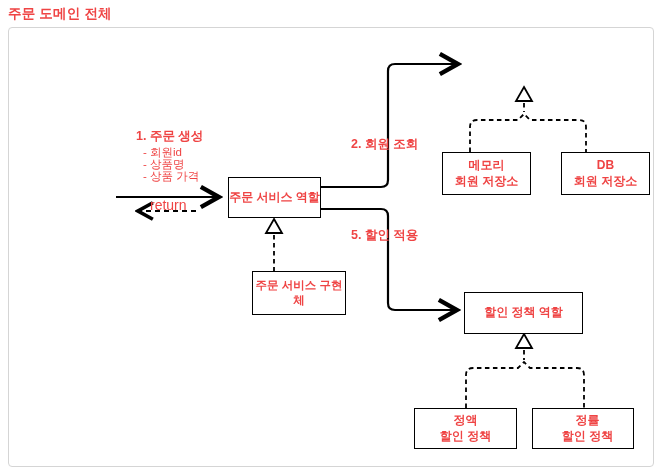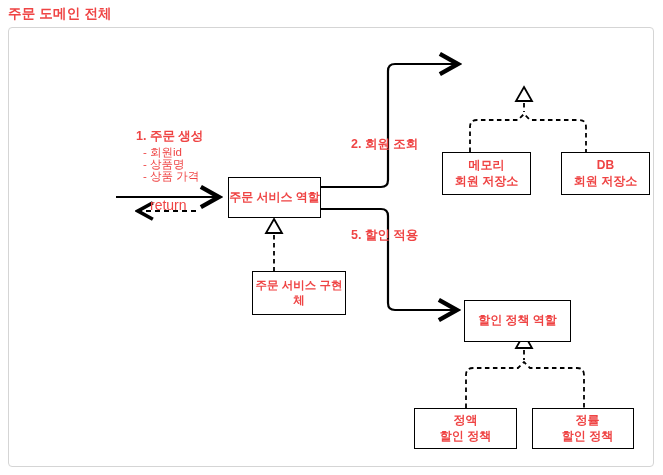--- a/index.html
+++ b/index.html
@@ -104,21 +104,21 @@
   <div class="dbox" style="left:422px; top:152px; width:89px; height:43px;margin-left:20px;">
     <span>메모리</span>
     <span>회원 저장소</span>
   </div>
 
   <div class="dbox" style="left:541px; top:152px; width:89px; height:43px;margin-left:20px;">
     <span>DB</span>
     <span>회원 저장소</span>
   </div>
 
-  <div class="dbox" style="left:464px; top:300px; width:107px; height:42px;">
+  <div class="dbox" style="left:464px; top:292px; width:119px; height:42px;">
     <span>할인 정책 역할</span>
   </div>
 
   <div class="dbox" style="left:414px; top:408px; width:103px; height:41px;">
     <span>정액</span>
     <span>할인 정책</span>
   </div>
 
   <div class="dbox" style="left:532px; top:408px; width:102px; height:41px;padding-left:9px;">
     <span>정률</span>

